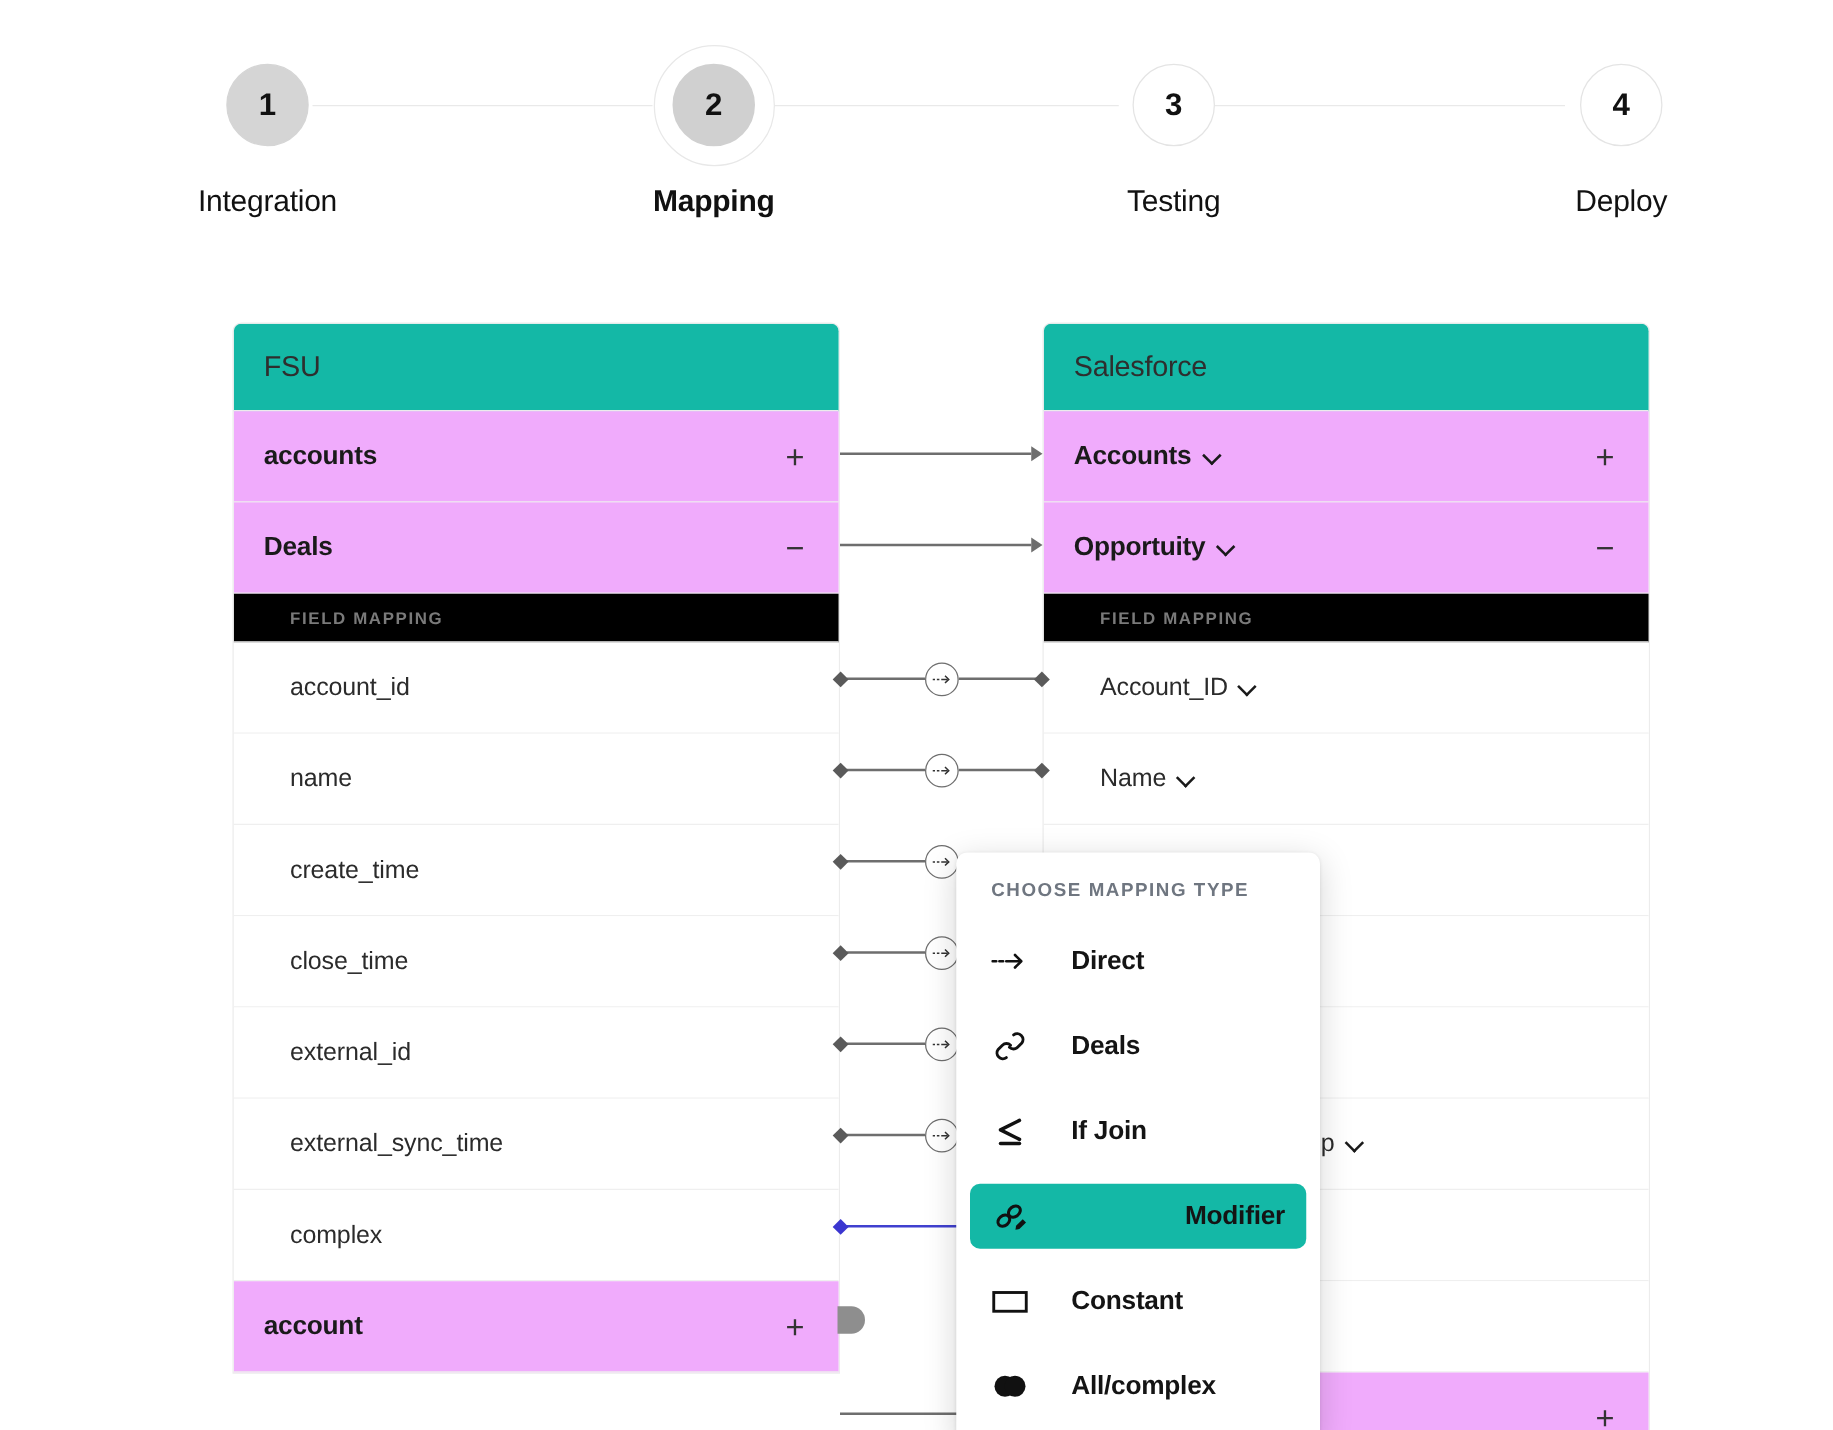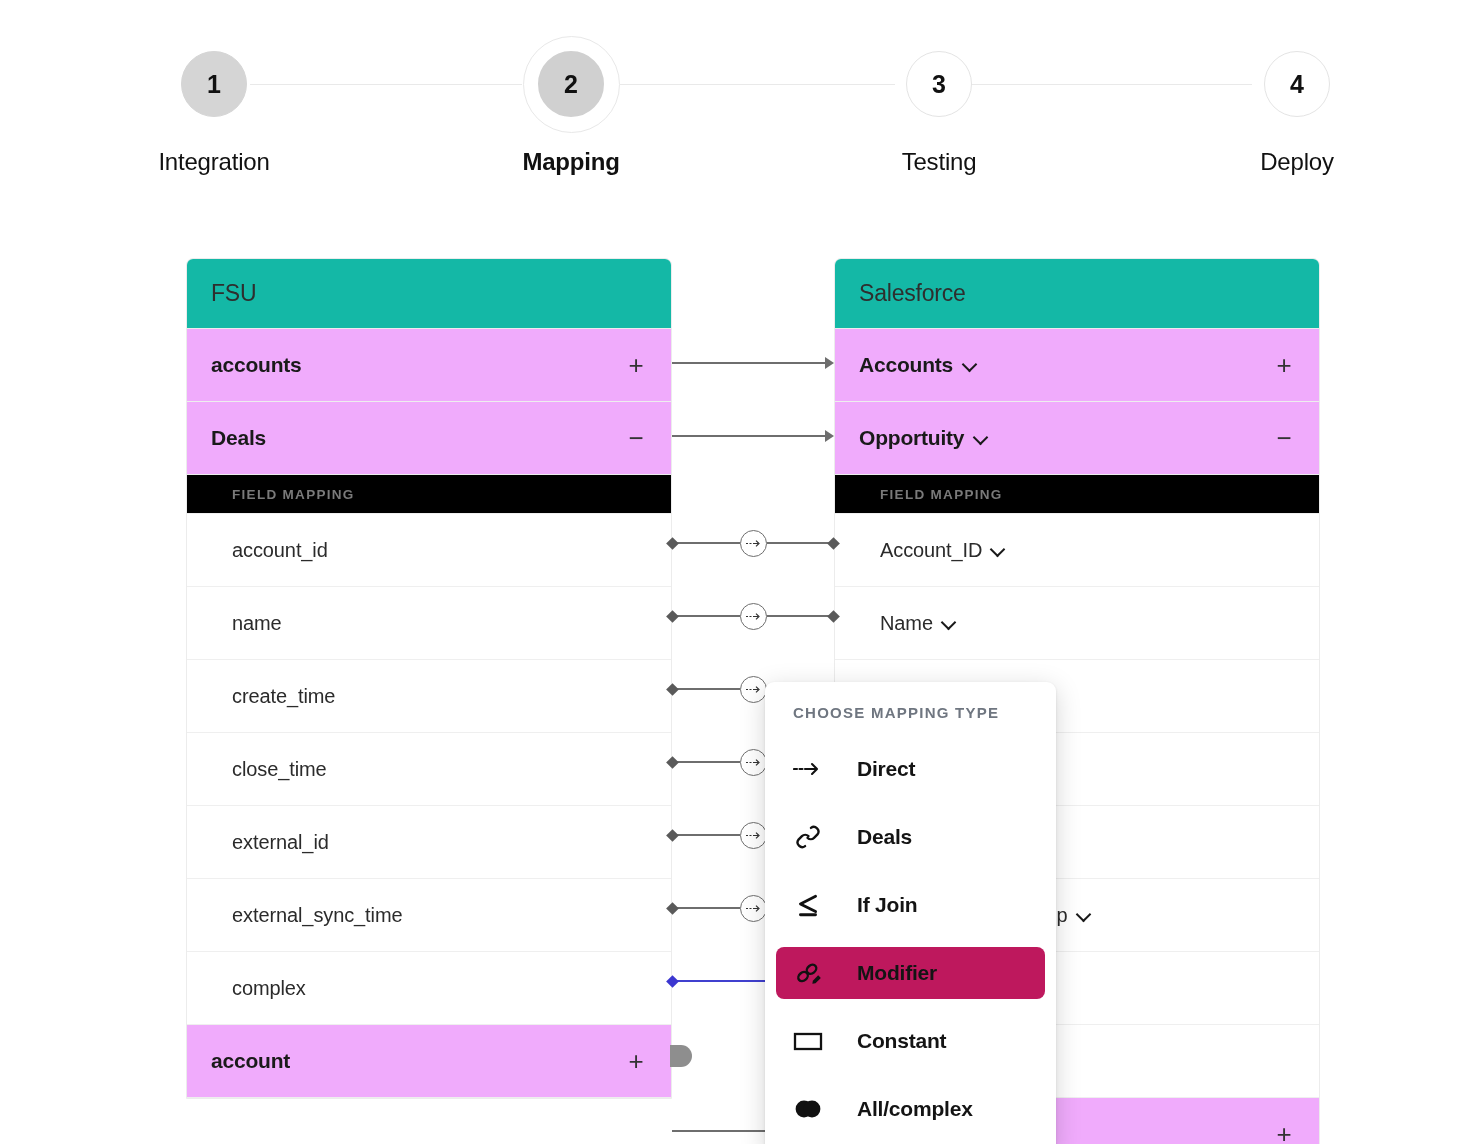--- a/index.html
+++ b/index.html
@@ -239,21 +239,21 @@
     display: flex; align-items: center;
     gap: 34px;
     padding: 0 17px;
     border-radius: 8px;
     font-size: 21px;
     color: #141414;
     letter-spacing: -0.2px;
     margin-top: 16px;
     font-weight: bold;
   }
-  .menu-item.active { background: #be185d; }
+  .menu-item.active { background: #14b8a6; justify-content: space-between; }
   .menu-icon {
     width: 30px; height: 30px;
     flex: 0 0 auto;
     display: flex; align-items: center; justify-content: center;
   }
 </style>
 </head>
 <body>
 
 <div class="stepper">

